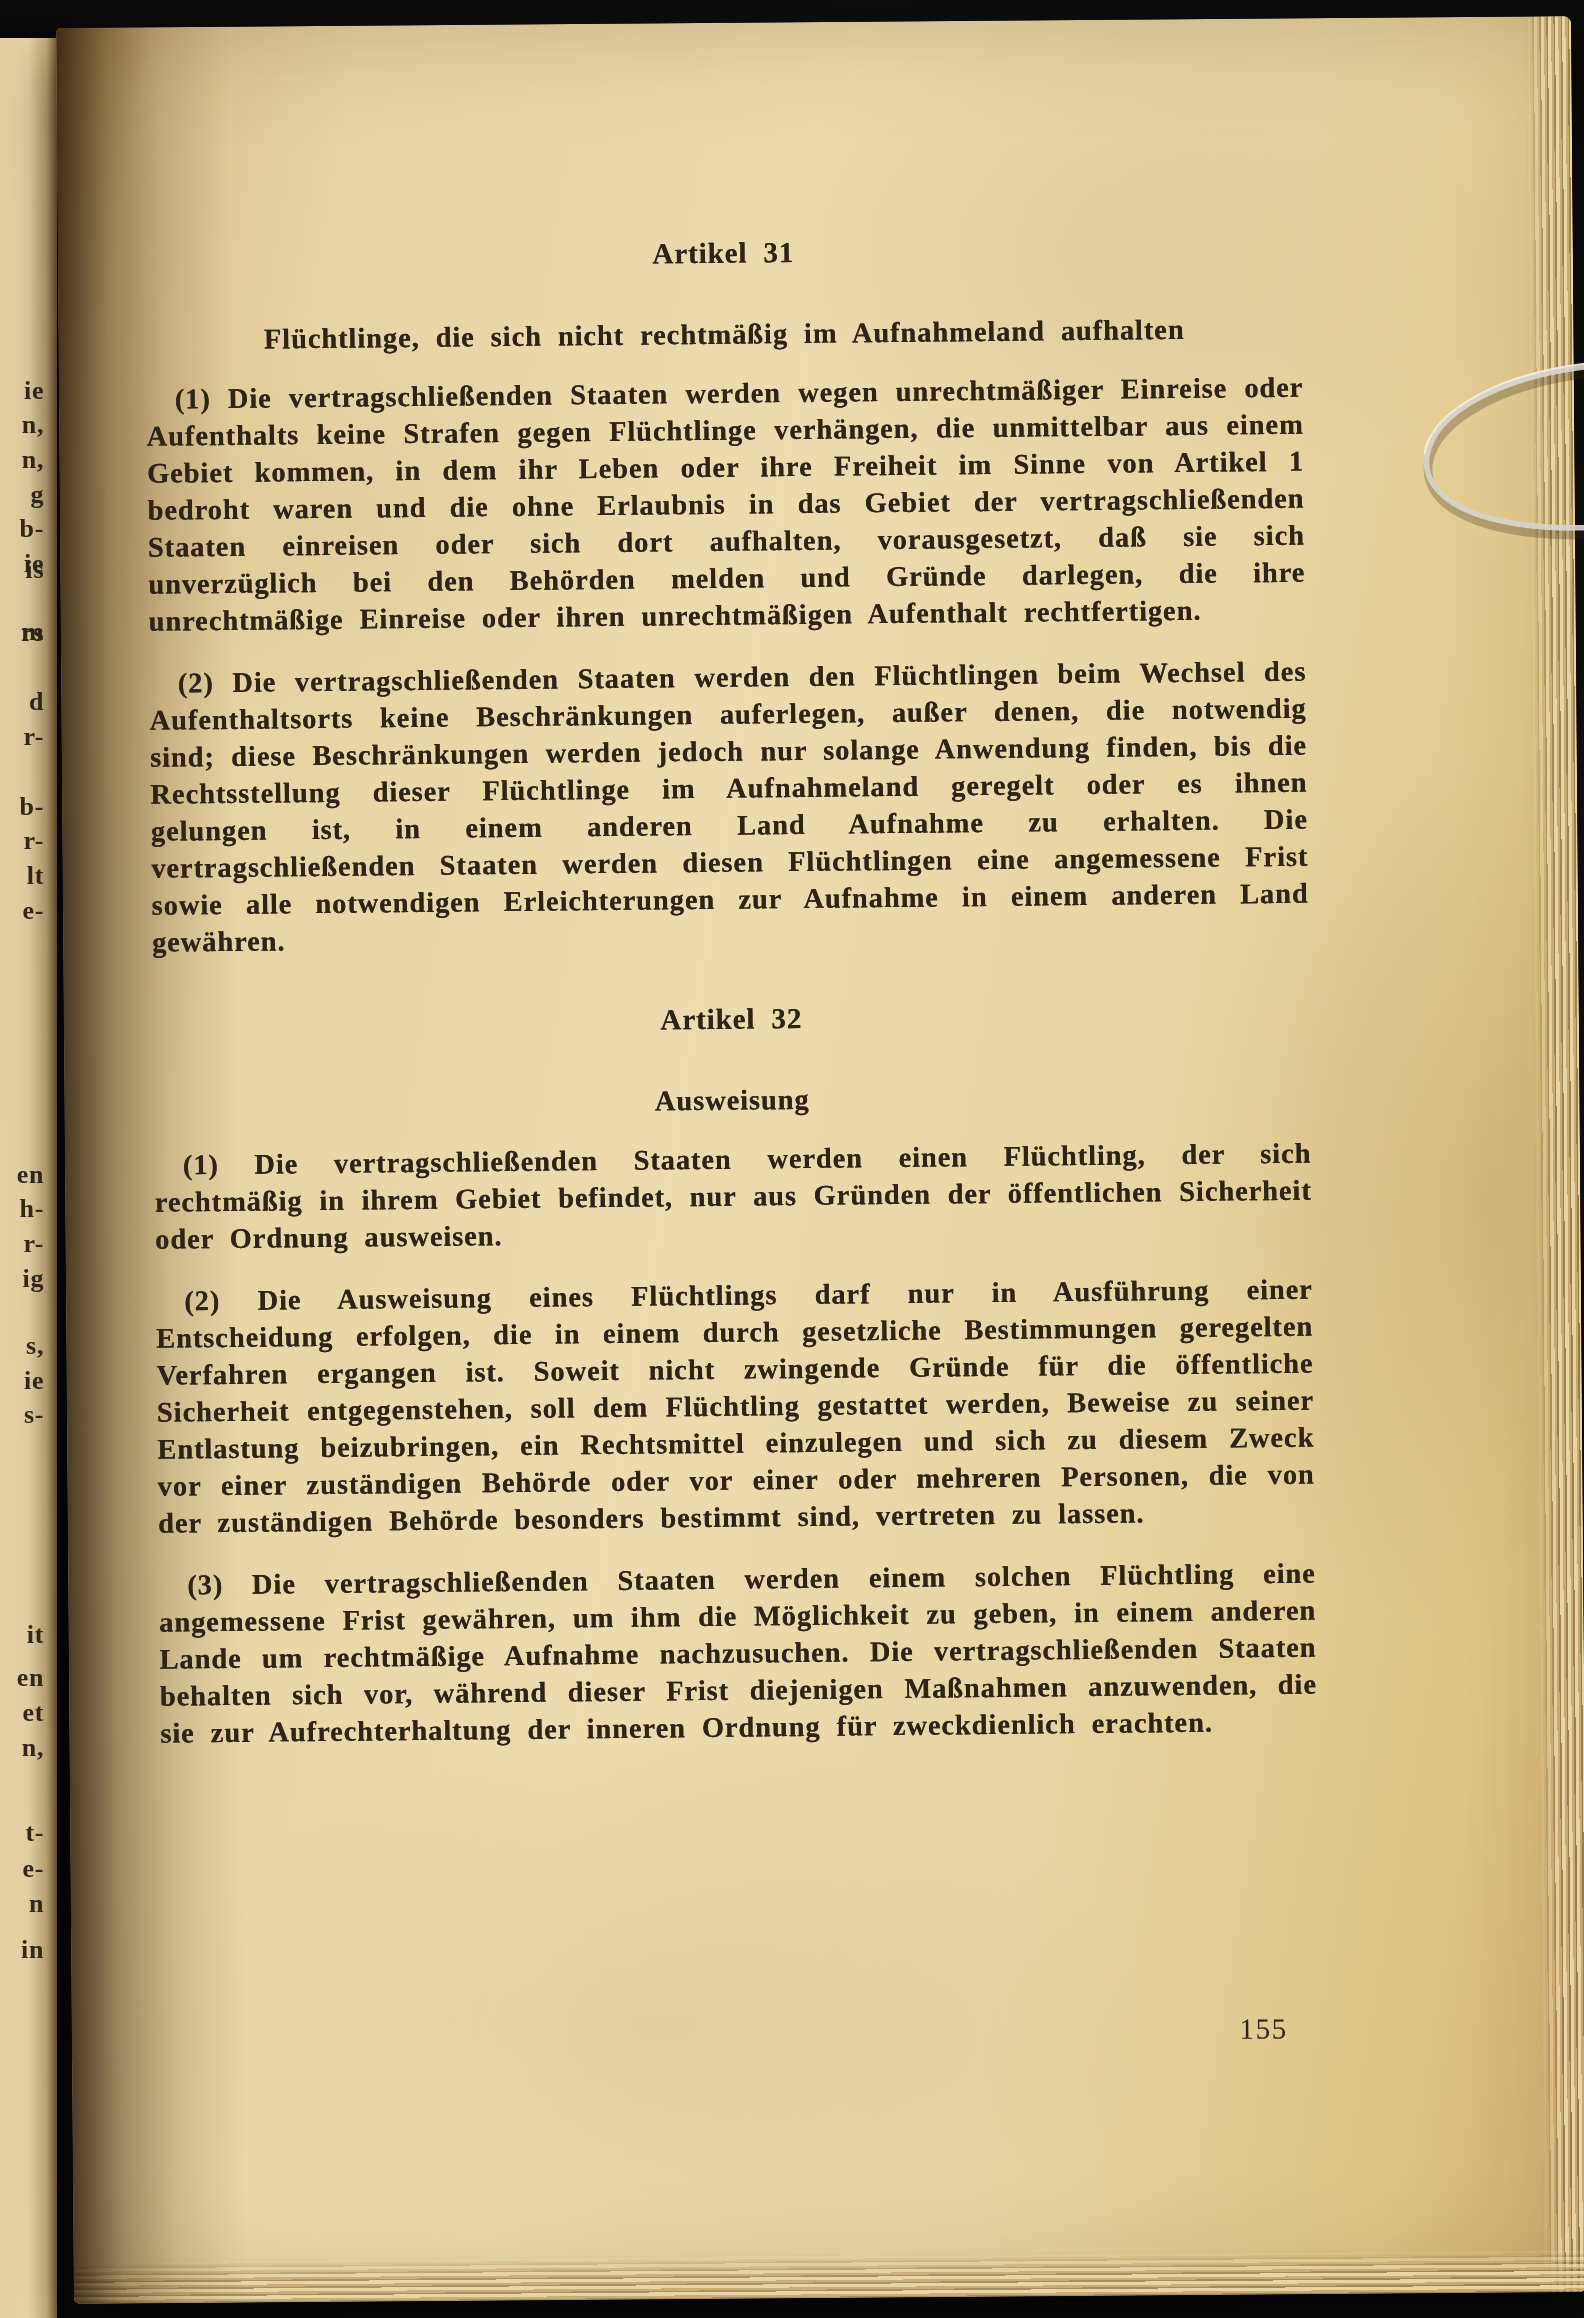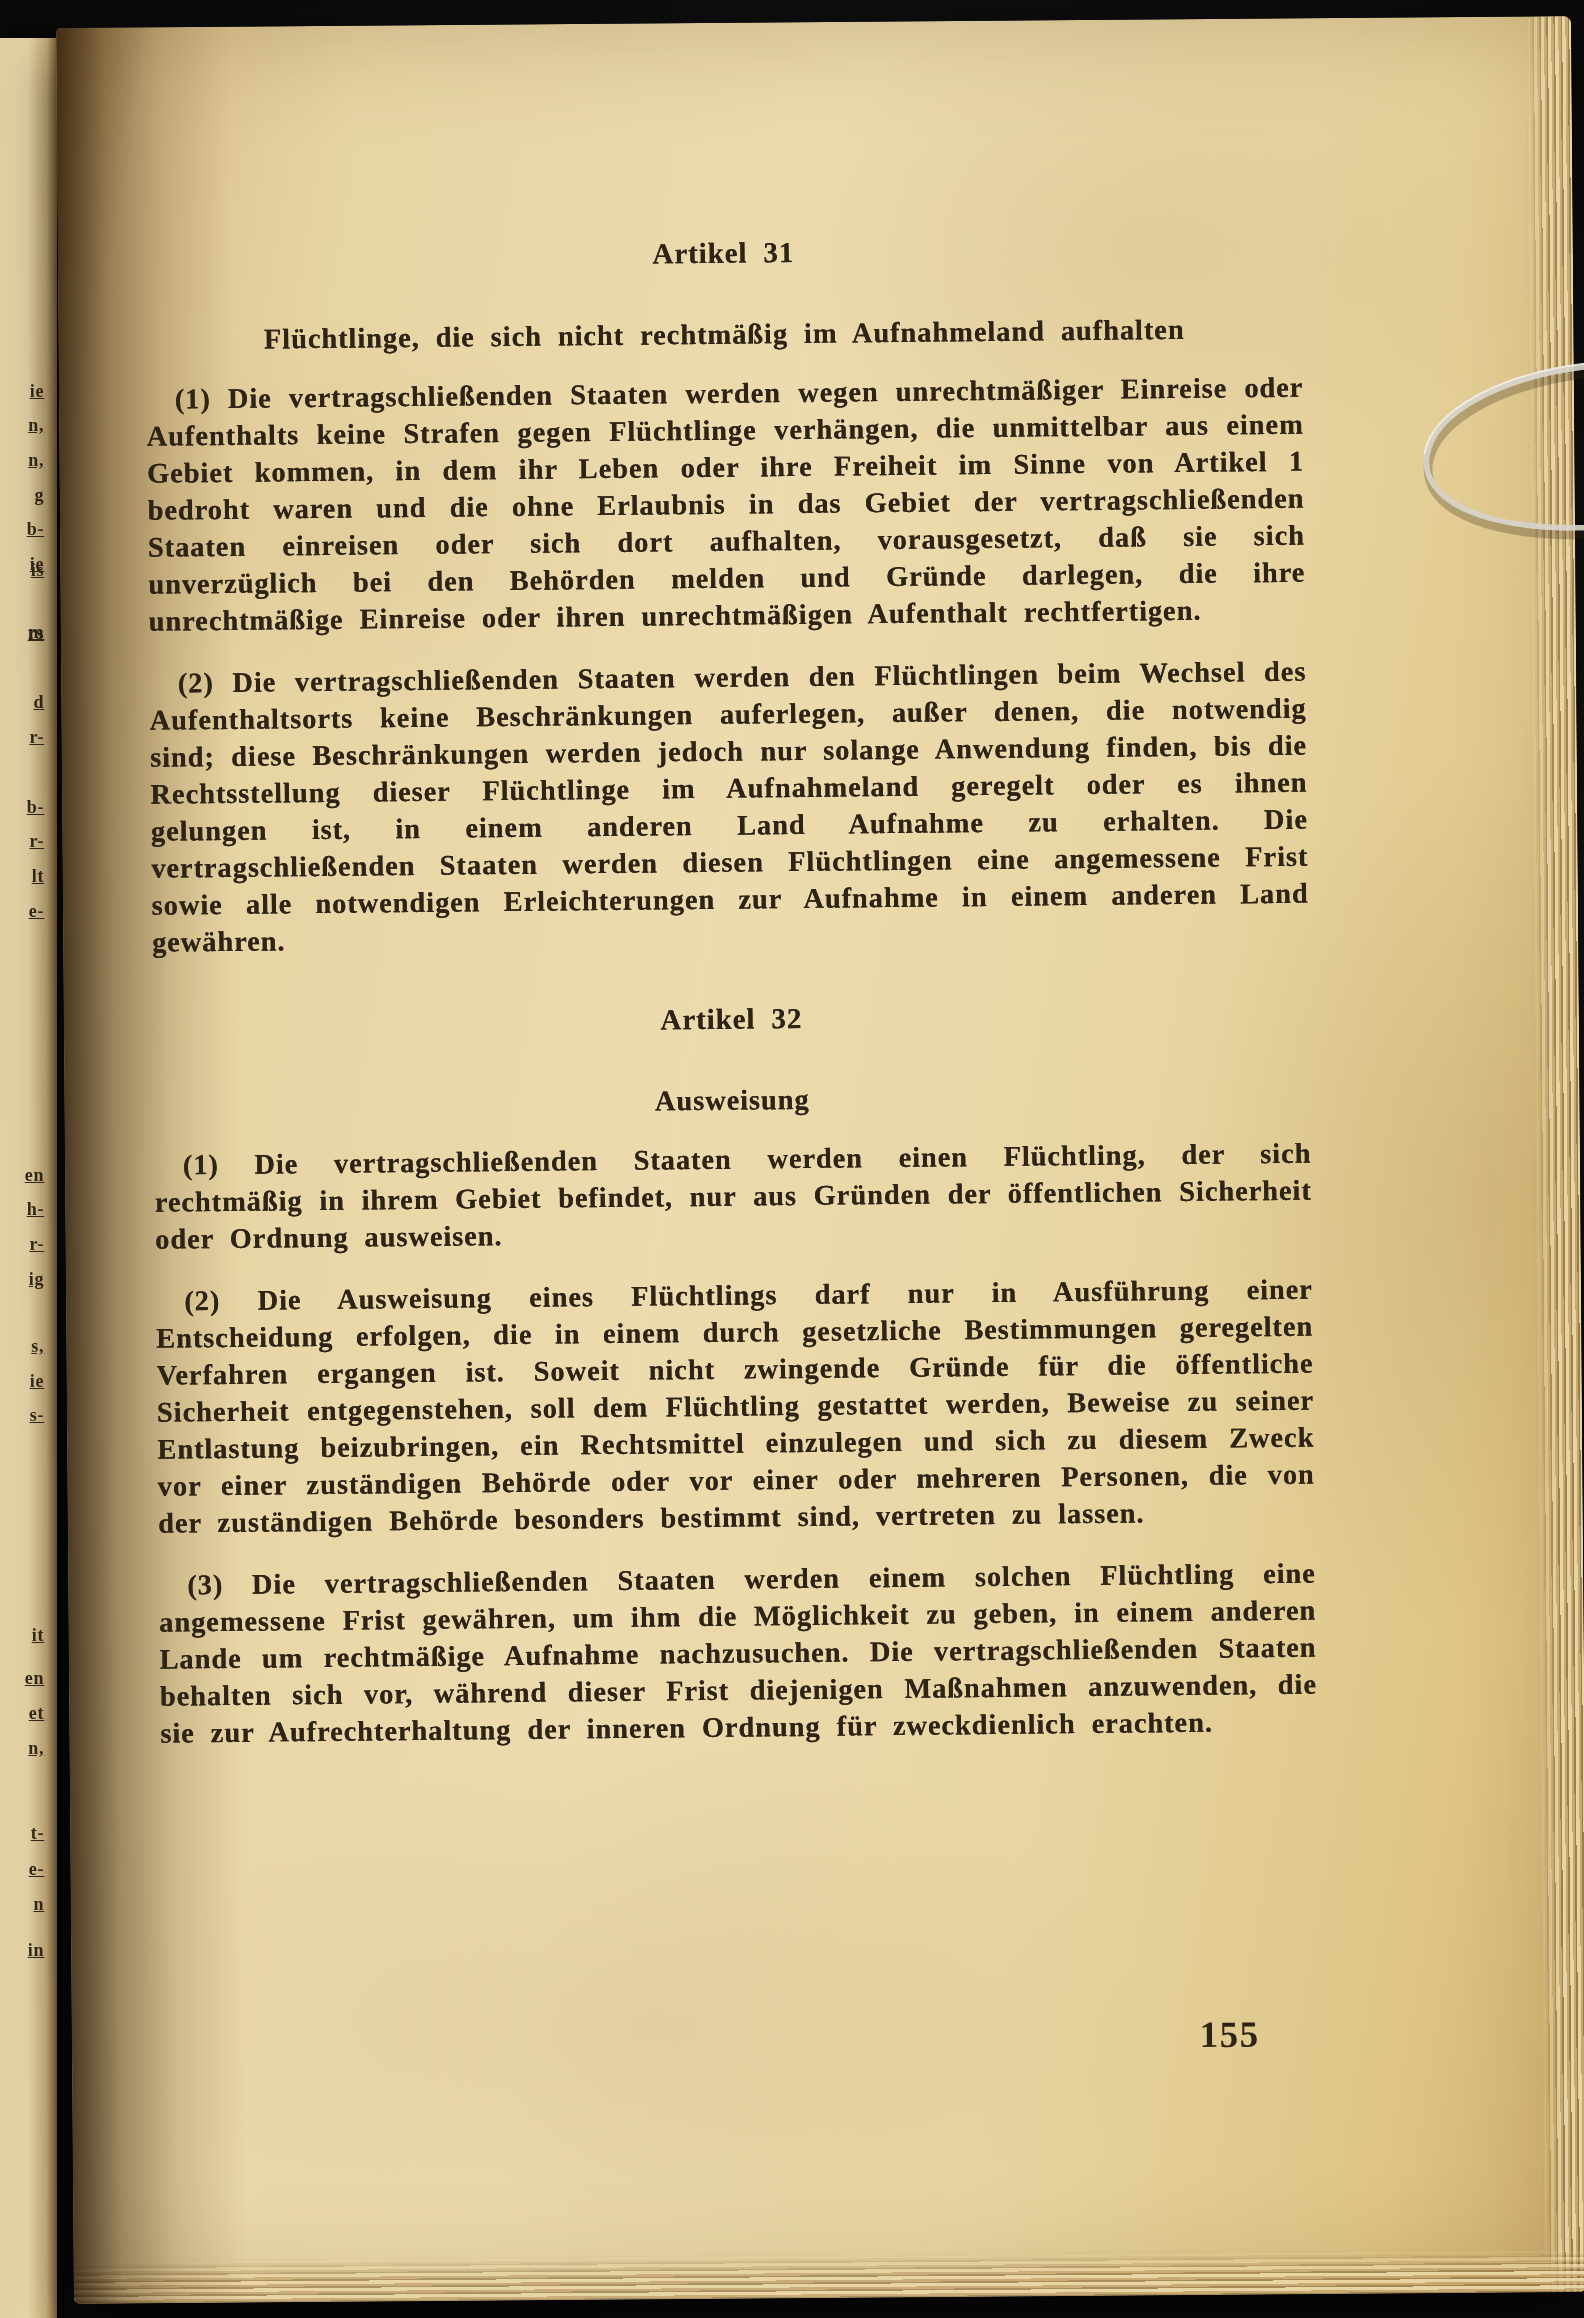--- a/index.html
+++ b/index.html
@@ -27,26 +27,25 @@
     background: linear-gradient(90deg, #e3d0a0 0%, #e8d6a8 50%, #cdb27e 82%, #7e6238 100%);
     box-shadow: 4.8px 0 14.3px rgba(0,0,0,0.8);
     overflow: hidden;
   }
   .frag {
     position: absolute;
     right: 12.7px;
     width: 44px;
     text-align: right;
     font-weight: 700;
-    font-size: 18px;
+    font-size: 26px;
     line-height: 32px;
     color: #352a18;
     letter-spacing: 0.8px;
     white-space: nowrap;
-    text-decoration: underline;
   }
 
   
   .book-page {
     position: absolute;
     left: 65px;
     top: 22px;
     width: 1515px;
     height: 2276px;
     border-radius: 4.8px 8px 11px 6.3px;
@@ -131,23 +130,23 @@
     margin: 0 0 25px 0;
     text-align: justify;
     text-indent: 28.5px;
   }
   .article {
     margin-bottom: 46px;
   }
   .page-number {
     position: absolute;
     top: 1994px;
-    right: 327px;
-    font-size: 37px;
-    font-weight: 700;
+    right: 299px;
+    font-size: 29px;
+    font-weight: 400;
     color: #2e2416;
     letter-spacing: 1.6px;
   }
 
   
   .glasses {
     position: absolute;
     left: 1377px;
     top: 347px;
     z-index: 5;

